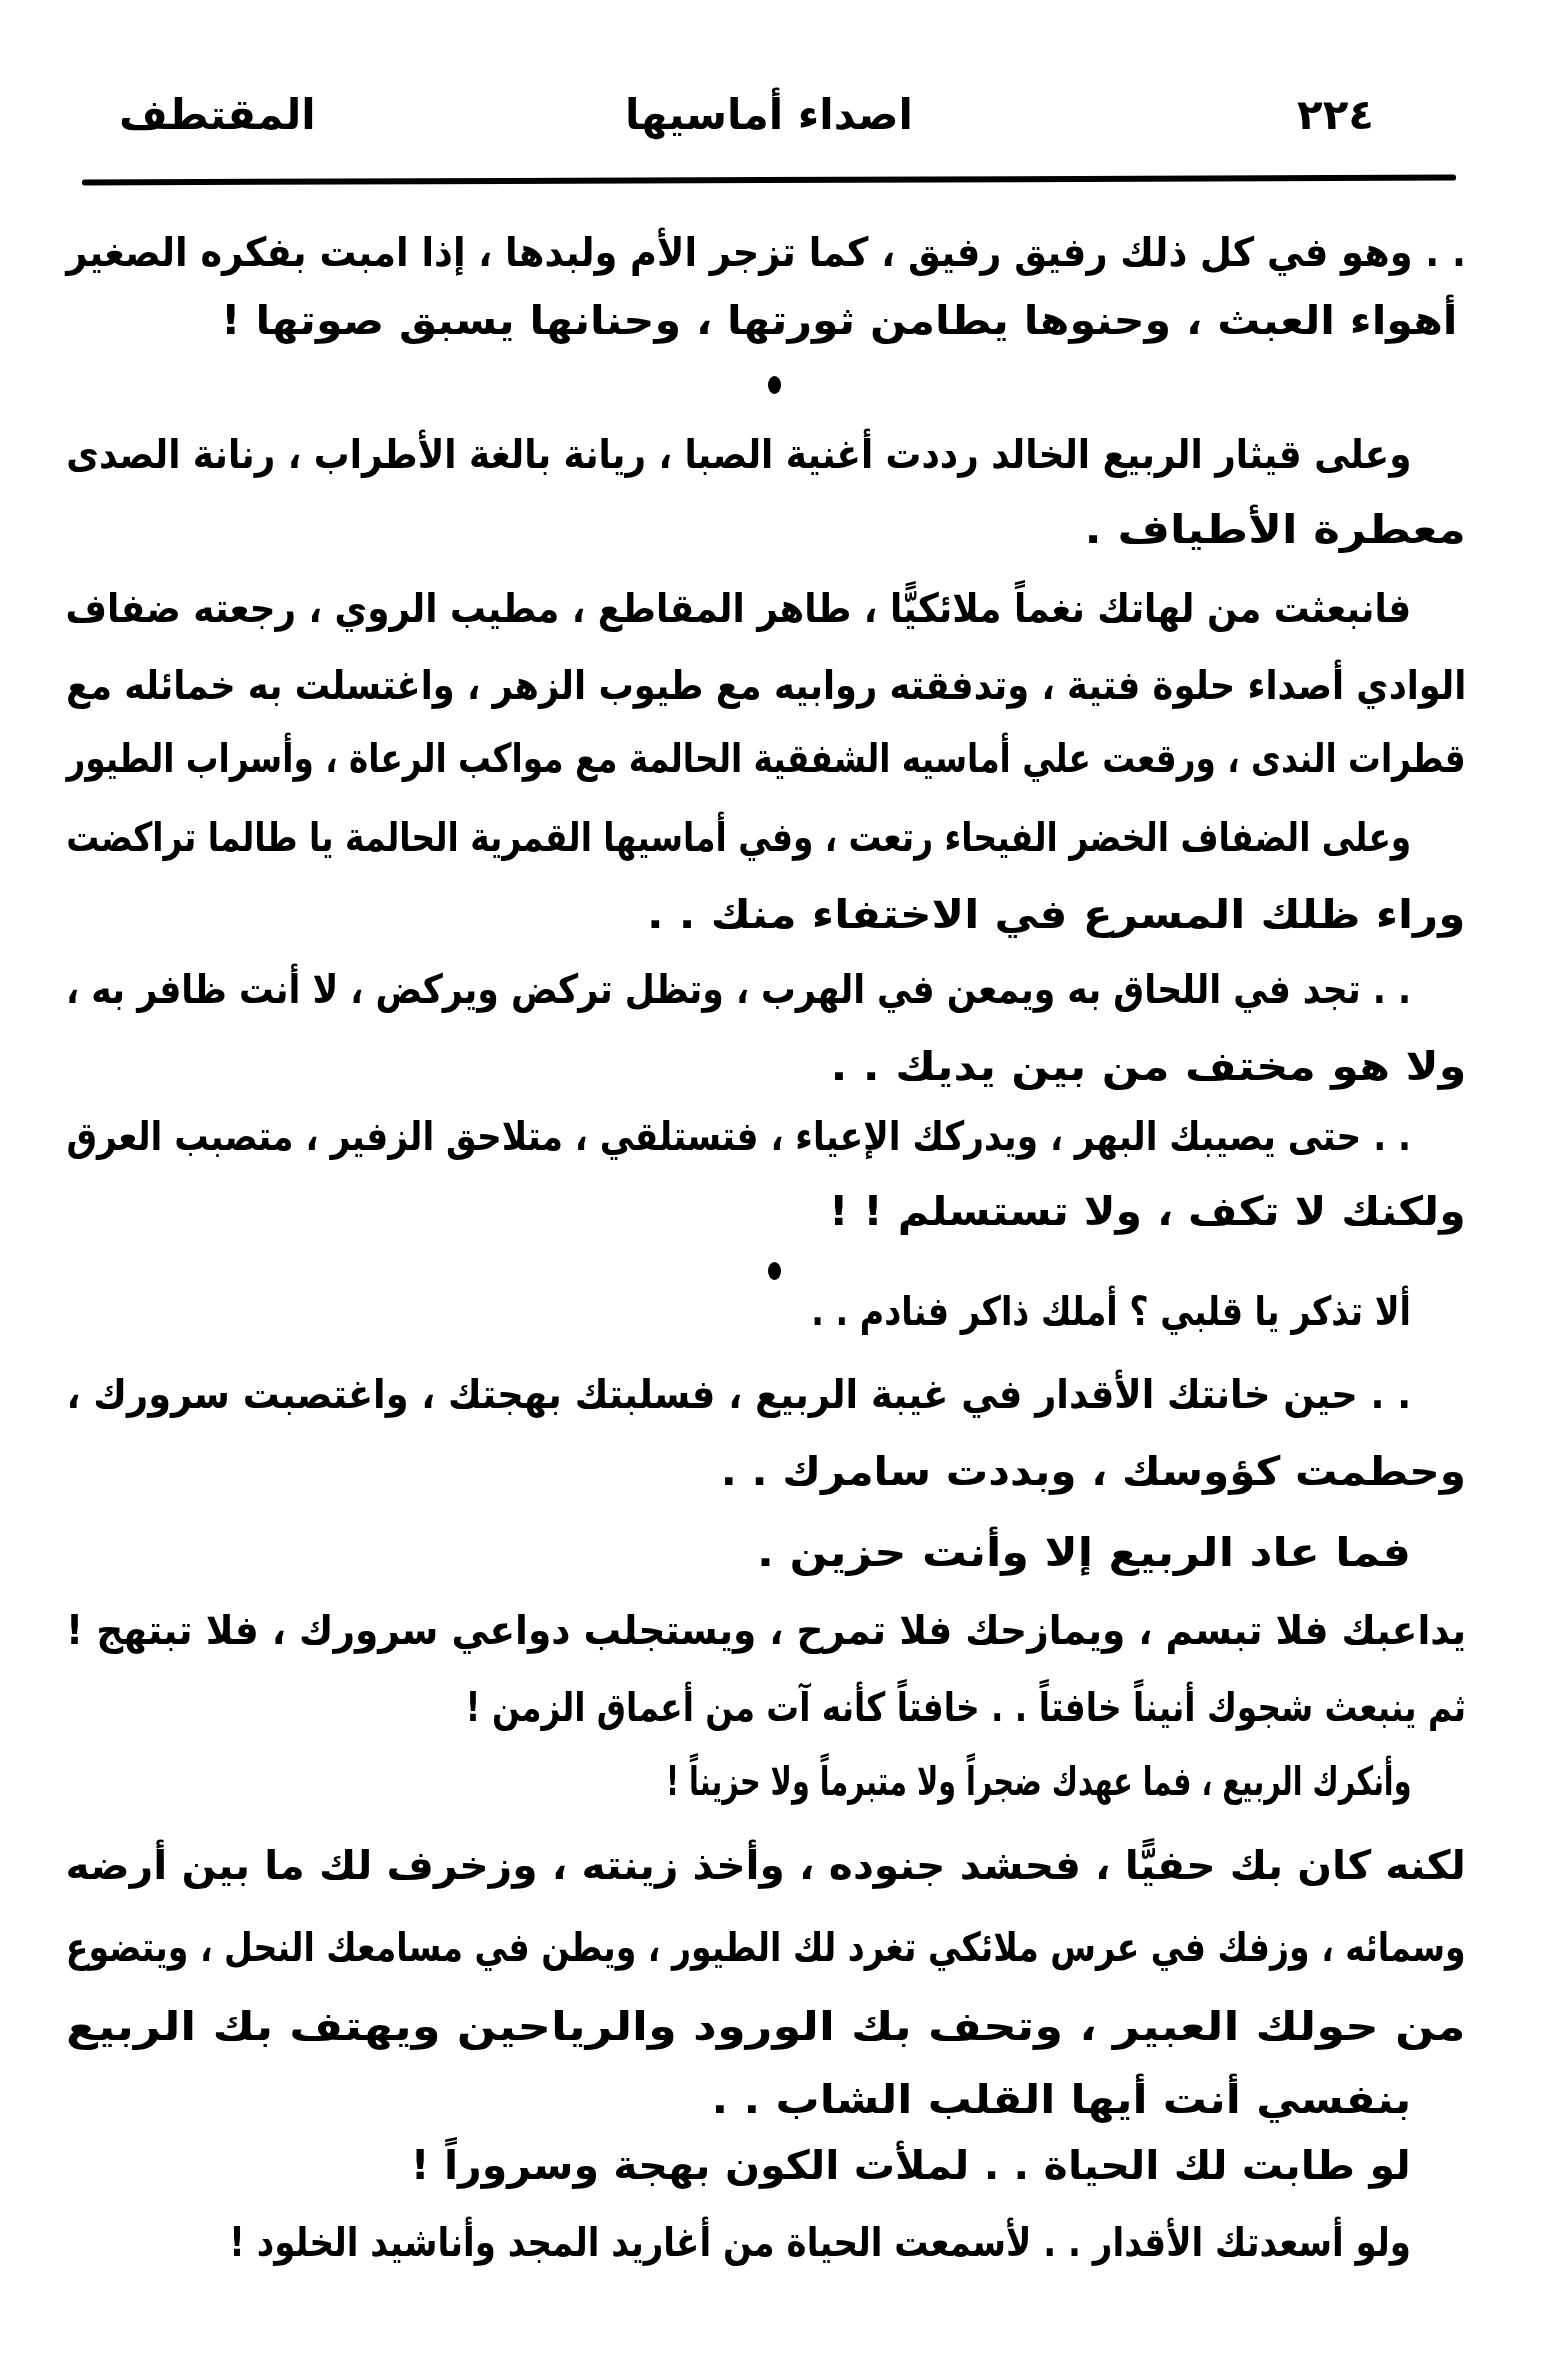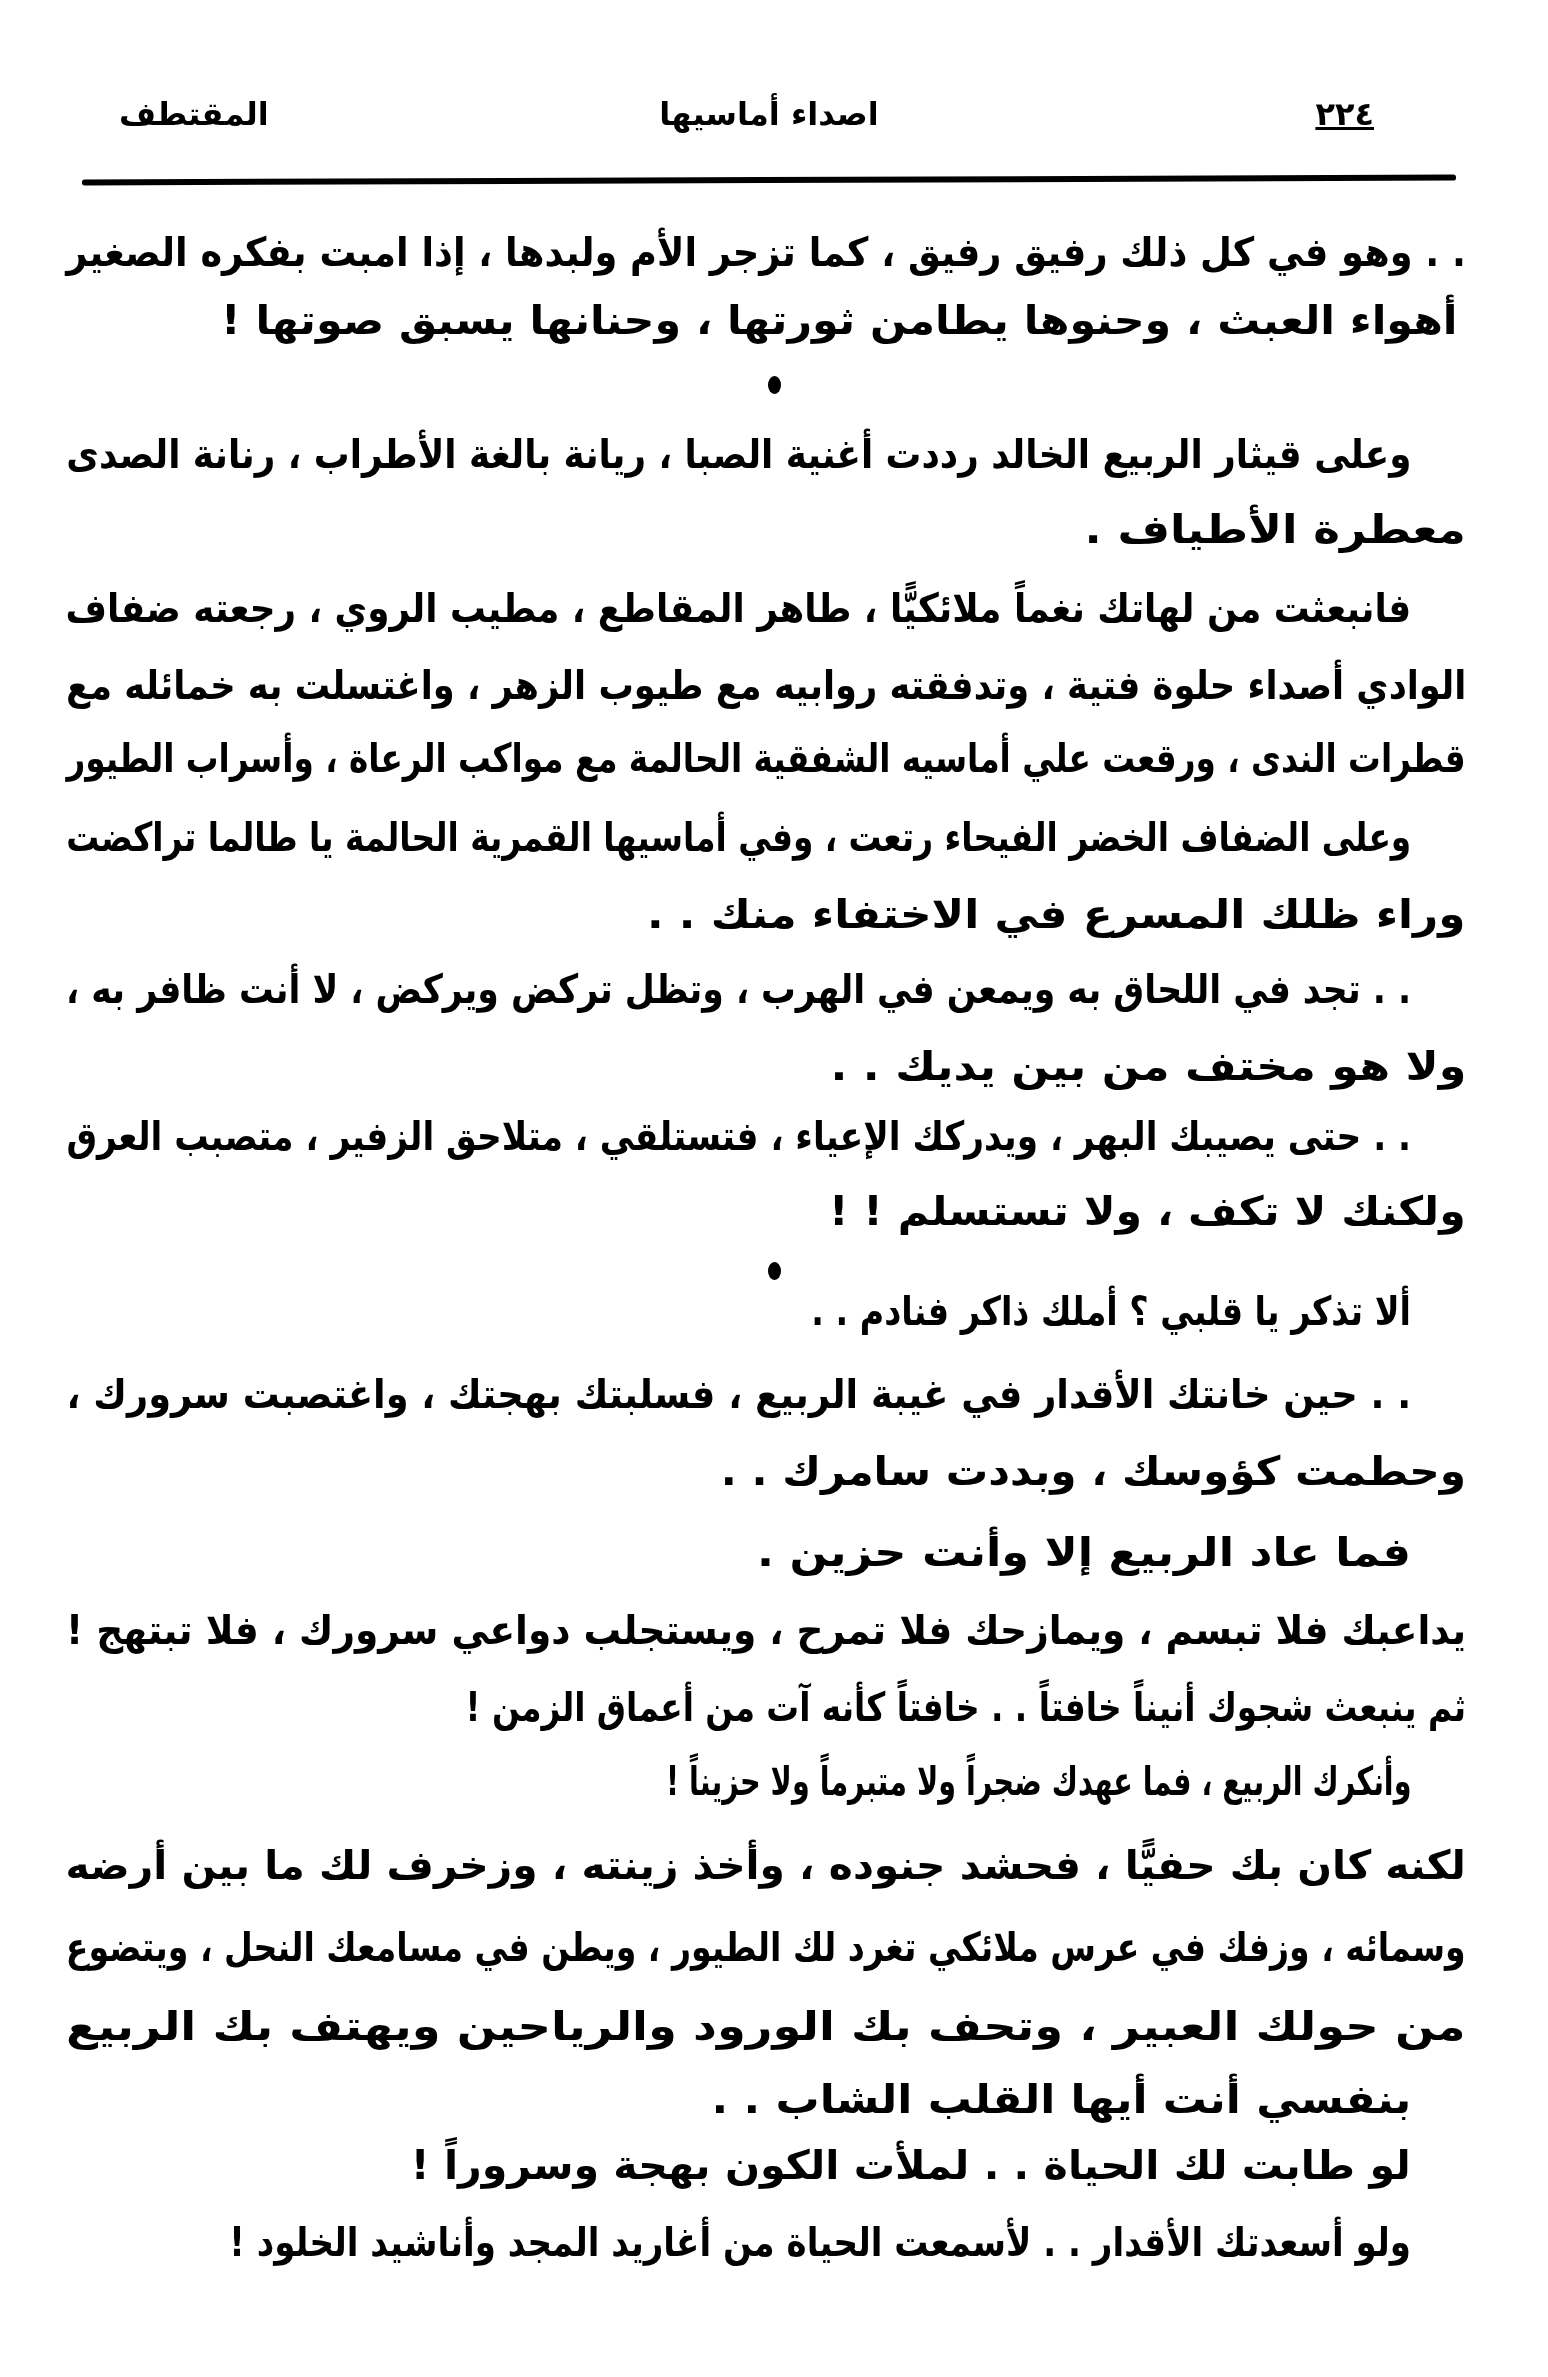--- a/index.html
+++ b/index.html
@@ -25,25 +25,25 @@
       position: absolute;
       top: 87px;
       left: 82px;
       width: 1374px;
       height: 64px;
     }
     .header span {
       position: absolute;
       top: 0;
       font-weight: bold;
-      font-size: 32px;
+      font-size: 42px;
       line-height: 55px;
       white-space: nowrap;
     }
-    .hdr-page-number { right: 82px; text-decoration: underline; }
+    .hdr-page-number { right: 82px; }
     .hdr-article-title { left: 50%; transform: translateX(-50%); }
     .hdr-journal-name { left: 37px; }
     .header-rule {
       position: absolute;
       top: 177px;
       left: 82px;
       width: 1374px;
       height: 5.5px;
       background: #000;
       border-radius: 2.7px;

